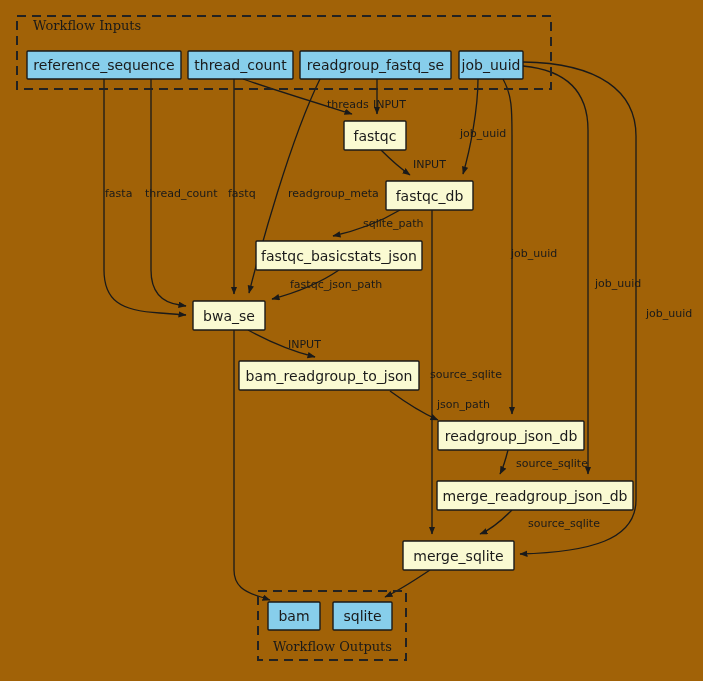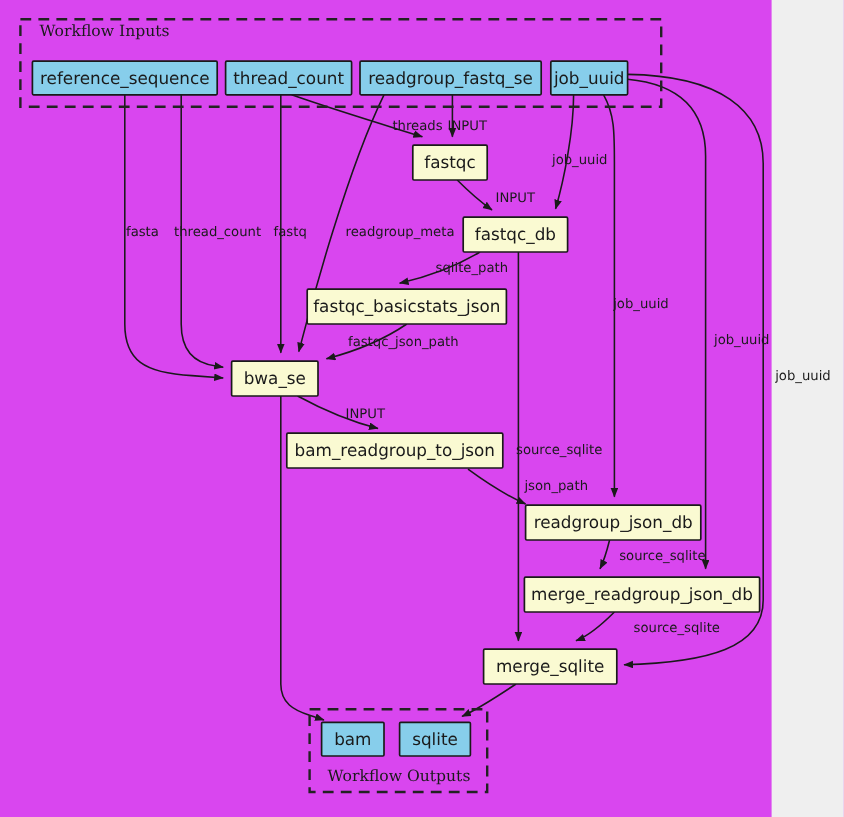--- a/index.html
+++ b/index.html
@@ -8,23 +8,23 @@
     background: #efefef;
   }
   body {
     width: 703px;
     height: 681px;
     overflow: hidden;
     font-family: "DejaVu Sans", sans-serif;
   }
   #diagram {
     position: relative;
-    width: 643px;
+    width: 703px;
     height: 681px;
-    background: #d946ef;
+    background: #a16207;
   }
   svg#canvas {
     position: absolute;
     left: 0;
     top: 0;
     width: 703px;
     height: 681px;
   }
   .group-box {
     fill: none;

